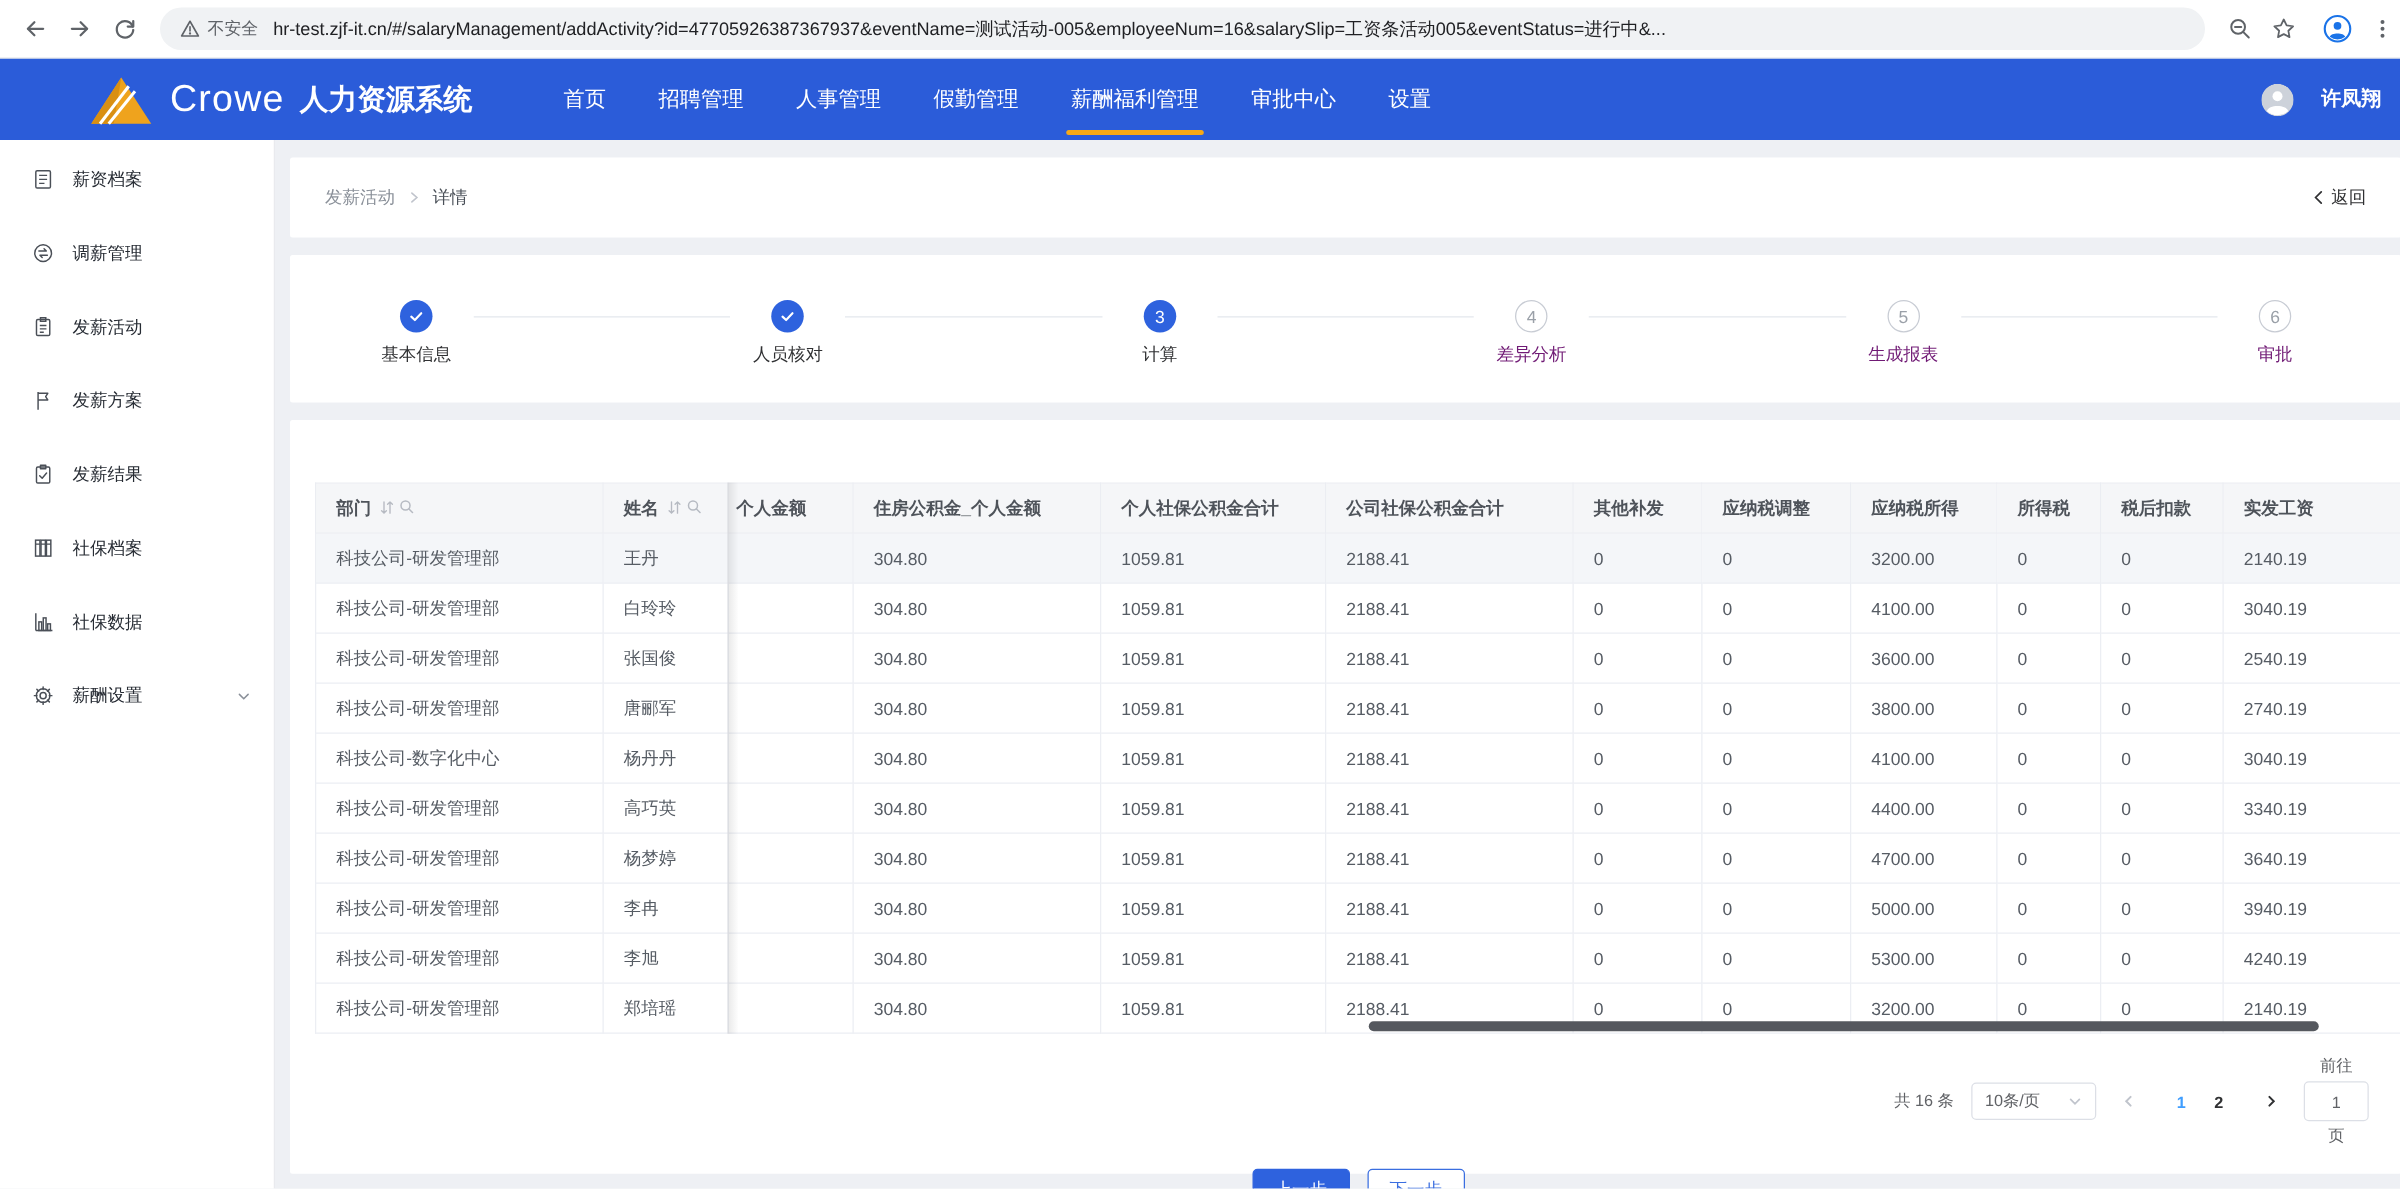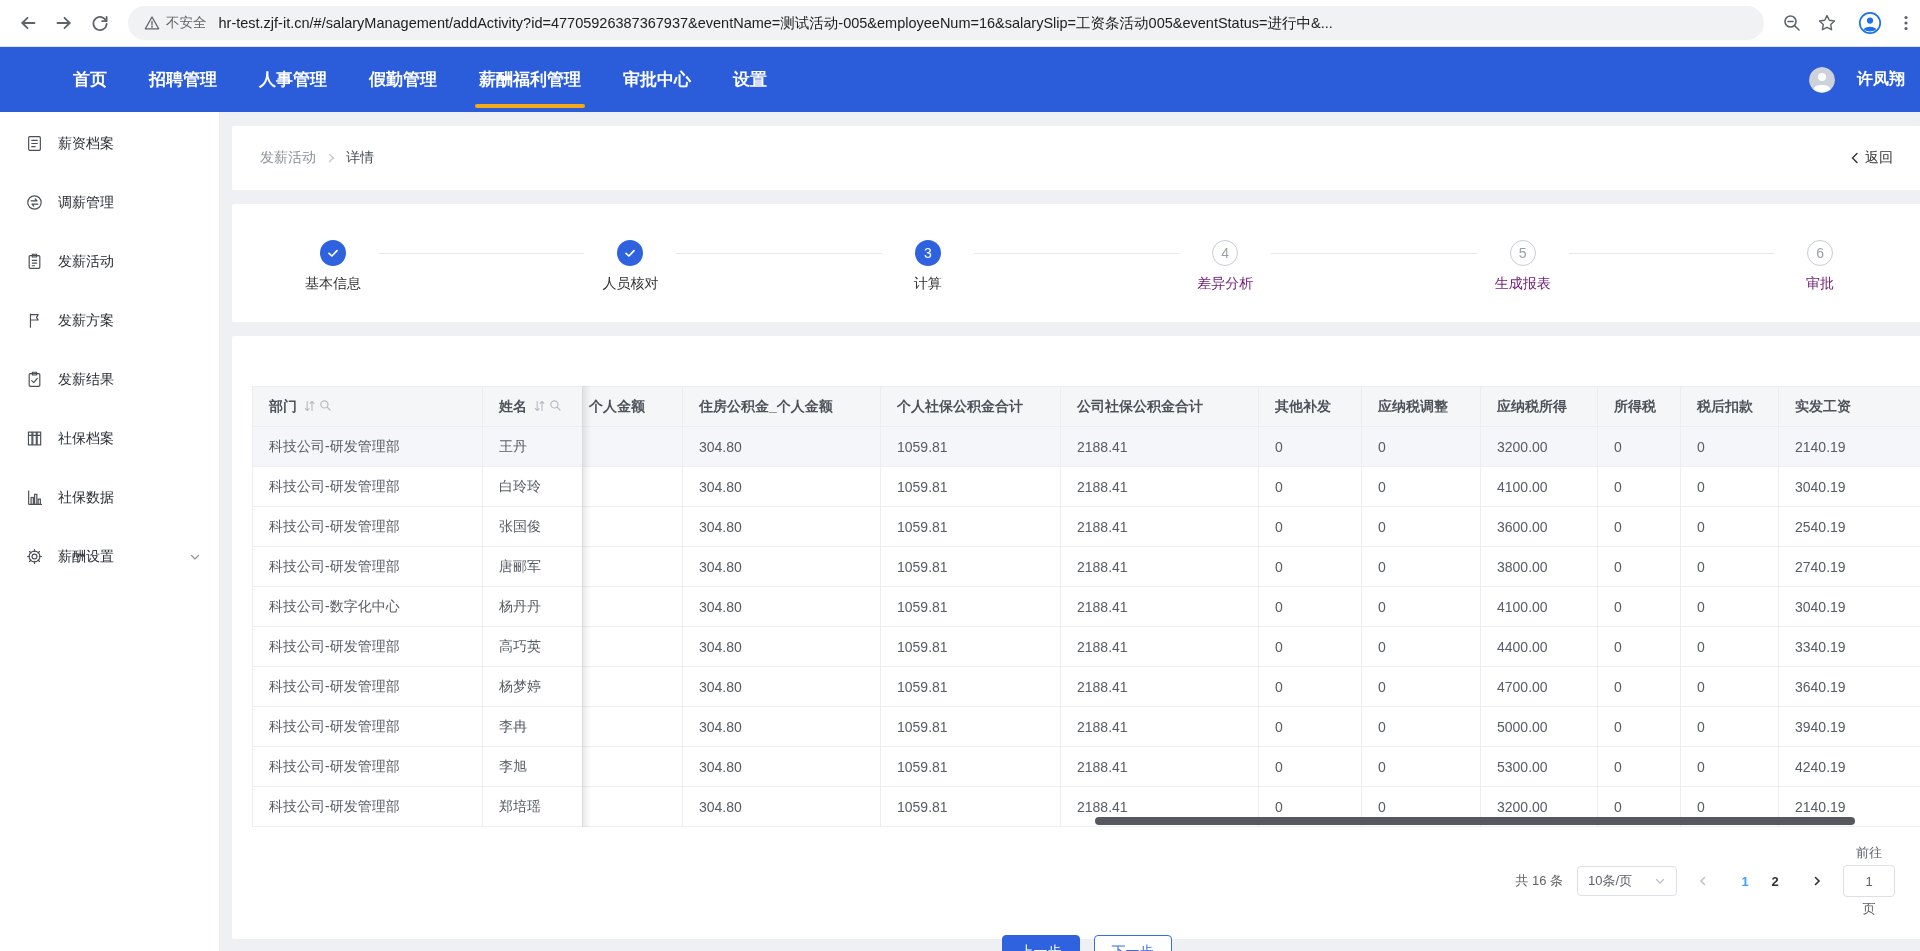--- a/index.html
+++ b/index.html
@@ -13,21 +13,21 @@
   .sec{display:flex;align-items:center;gap:6px;color:#5f6368;font-size:13.5px;margin-right:12px;flex:none;}
   .url-text{font-size:14.5px;color:#202124;white-space:nowrap;overflow:hidden;}
   .chrome-right{display:flex;align-items:center;gap:15px;padding:0 8px;flex:none;}
 
   
   .navbar{position:absolute;top:47px;left:0;right:0;height:65px;background:#2b5cd9;display:flex;align-items:center;color:#fff;}
   .logo-wrap{display:flex;align-items:center;margin-left:70px;flex:none;}
   .brand{font-size:30px;color:#fff;letter-spacing:1px;margin-left:12px;font-weight:400;}
   .app-title{font-size:23px;font-weight:bold;margin-left:12px;}
   .nav-menu{display:flex;margin-left:52px;height:65px;}
-  .nav-item{position:relative;display:flex;align-items:center;height:65px;padding:0 4px;margin:0 17px;font-size:17px;font-weight:700;cursor:pointer;white-space:nowrap;}
+  .nav-item{position:relative;display:flex;align-items:center;height:65px;padding:0 4px;margin:0 17px;font-size:17px;font-weight:400;cursor:pointer;white-space:nowrap;}
   .nav-item.active::after{content:'';position:absolute;left:0;right:0;bottom:4px;height:4px;border-radius:2px;background:#f7a916;}
   .nav-user{margin-left:auto;margin-right:28px;display:flex;align-items:center;gap:22px;}
   .nav-avatar{width:26px;height:26px;border-radius:50%;overflow:hidden;display:flex;flex:none;}
   .user-name{font-size:16px;font-weight:bold;}
 
   
   .sidebar{position:absolute;left:0;top:112px;width:220px;bottom:0;background:#fff;border-right:1px solid #e9eaee;box-sizing:border-box;padding-top:2px;}
   .side-item{height:59px;display:flex;align-items:center;padding:0 18px 0 25px;gap:15px;font-size:14px;color:#262b33;cursor:pointer;}
   .s-icon{width:18px;height:18px;display:flex;align-items:center;justify-content:center;flex:none;}
   .s-chevron{margin-left:auto;display:flex;}
@@ -142,20 +142,32 @@
           <svg width="18" height="18" viewBox="0 0 18 18" fill="#5f6368">
             <circle cx="9" cy="3.5" r="1.6"></circle>
             <circle cx="9" cy="9" r="1.6"></circle>
             <circle cx="9" cy="14.5" r="1.6"></circle>
           </svg>
         </span>
     </div>
   </div>
 
   <div class="navbar">
+    <div class="logo-wrap">
+      <span style="display:flex;">
+        <svg width="54" height="42" viewBox="0 0 54 42">
+          <path d="M3 40 L27 3 L51 40 Z" fill="#efa31d"></path>
+          <path d="M3 40 L27 3 L21 40 Z" fill="#d98f12"></path>
+          <path d="M10 40 L33 10" stroke="#fff" stroke-width="2.4"></path>
+          <path d="M17 40 L38 14" stroke="#fff" stroke-width="2.4"></path>
+        </svg>
+      </span>
+      <span class="brand">Crowe</span>
+      <span class="app-title">人力资源系统</span>
+    </div>
     <div class="nav-menu" id="nav-menu">
         <div class="nav-item">首页</div>
         <div class="nav-item">招聘管理</div>
         <div class="nav-item">人事管理</div>
         <div class="nav-item">假勤管理</div>
         <div class="nav-item active">薪酬福利管理</div>
         <div class="nav-item">审批中心</div>
         <div class="nav-item">设置</div>
       </div>
     <div class="nav-user">

